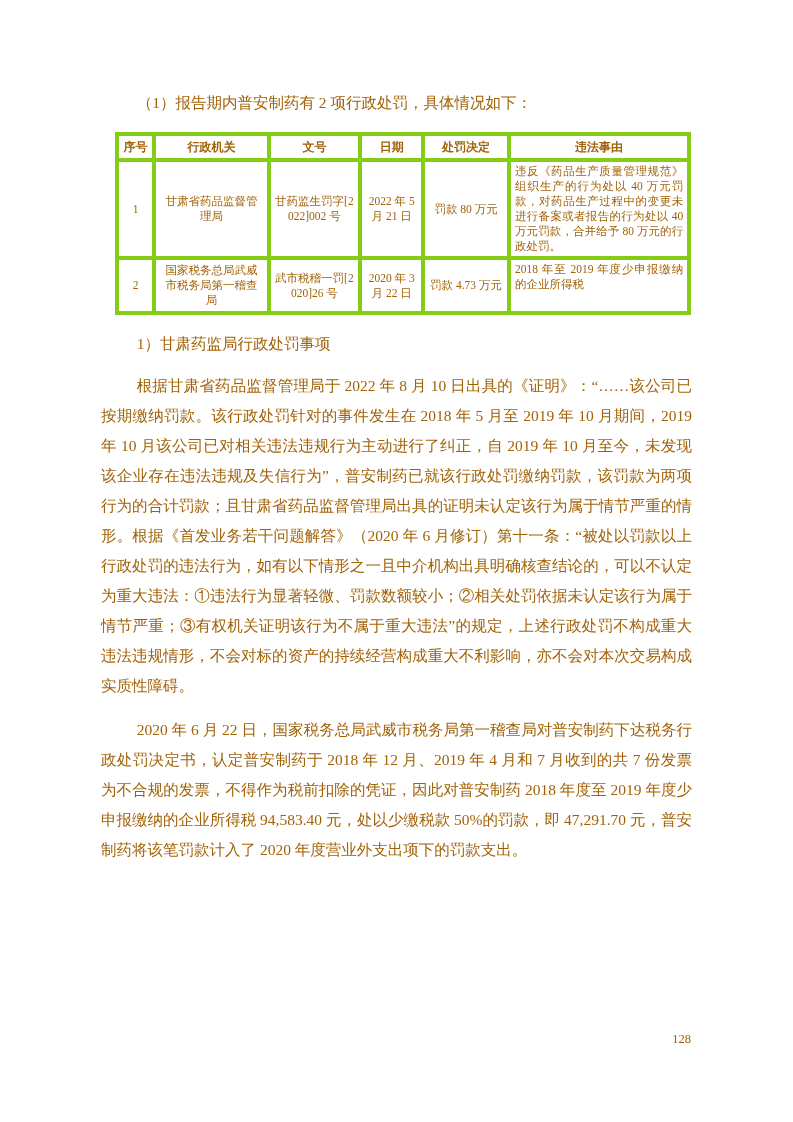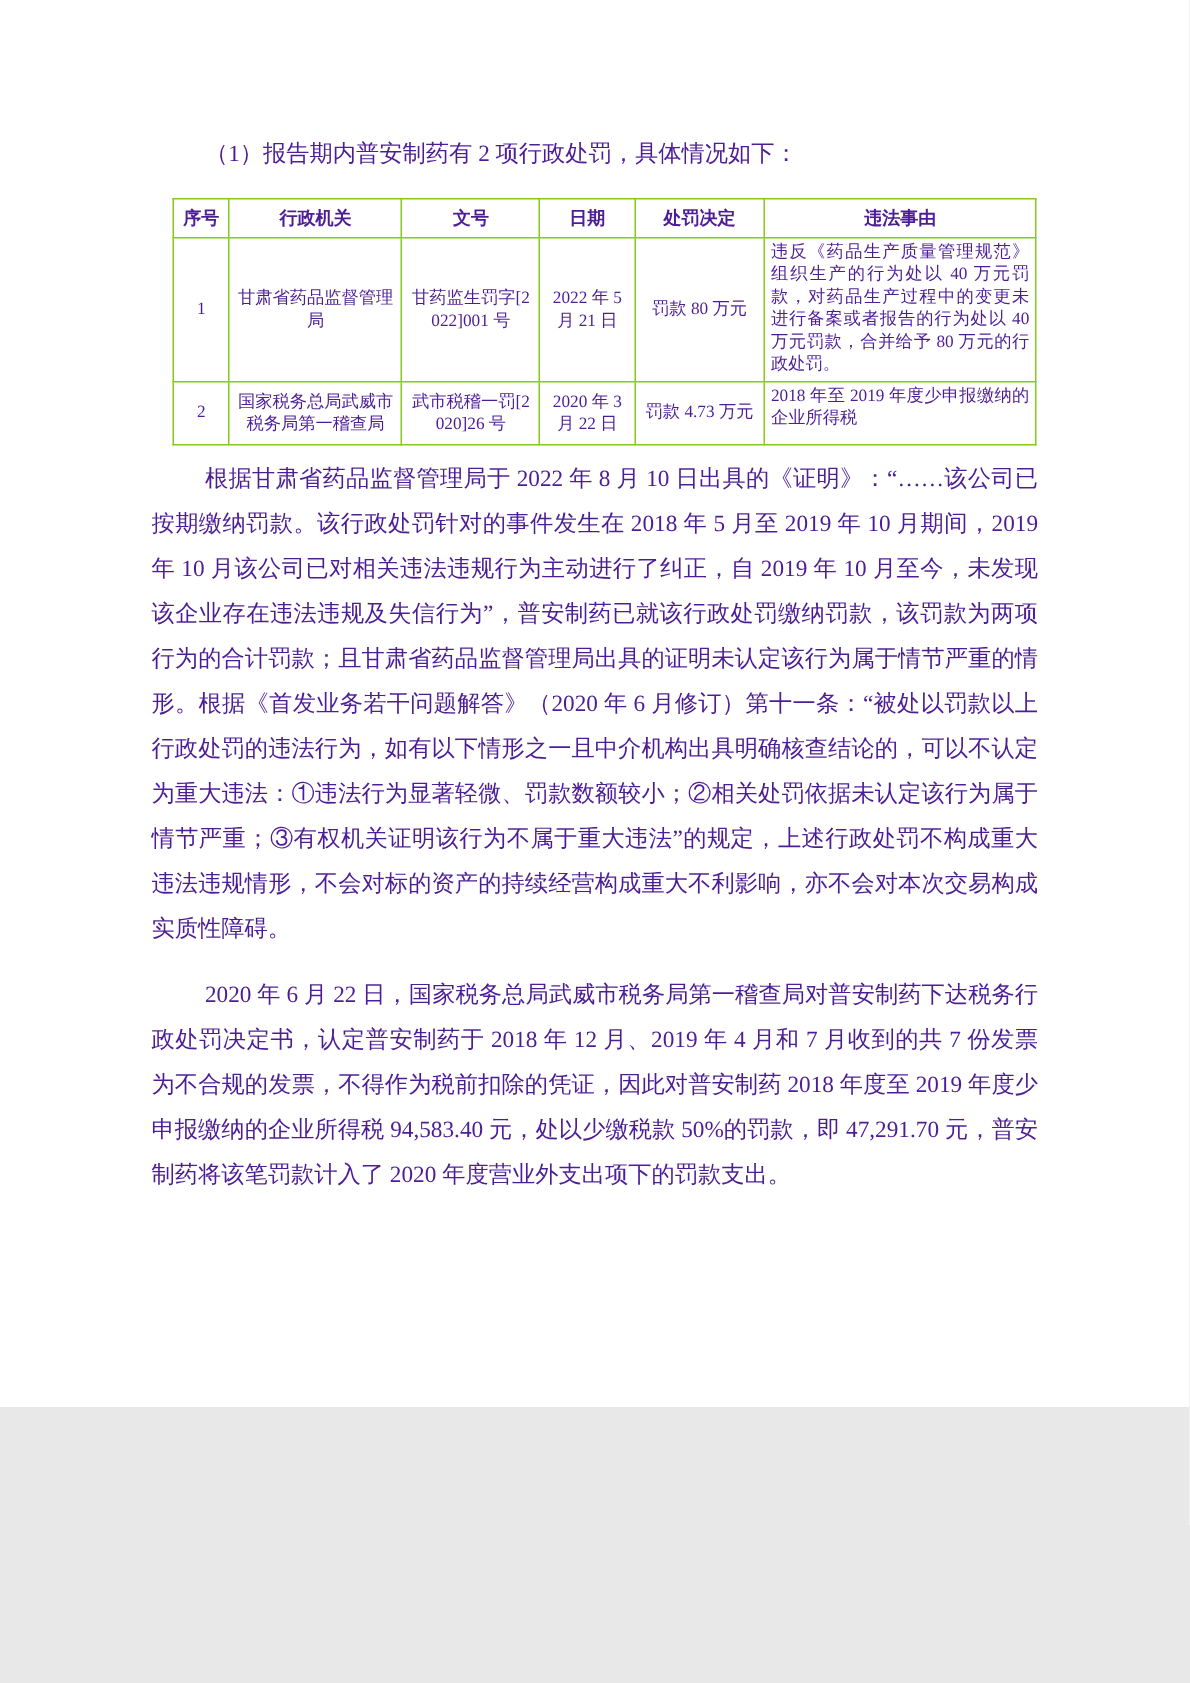--- a/index.html
+++ b/index.html
@@ -1,41 +1,41 @@
 <!DOCTYPE html>
 <html><head>
 <meta charset="utf-8">
 <style>
   * { box-sizing: border-box; }
   html, body { margin: 0; padding: 0; background: #e8e8e8; }
   .page {
     width: 793px;
-    height: 938px;
+    height: 1122px;
     margin: 0 auto;
     background: #ffffff;
     position: relative;
     font-family: "Liberation Serif", "DejaVu Serif", serif;
-    color: #4c1d95;
+    color: #a16207;
     padding: 88px 101px 0 101px;
   }
   .intro-line {
     font-size: 15.5px;
     line-height: 30px;
     text-indent: 2.3em;
     margin: 0 0 14px 0;
   }
   table.penalty-table {
     border-collapse: collapse;
     width: 97.5%;
     margin: 0 0 8px 14px;
     table-layout: fixed;
   }
   table.penalty-table th,
   table.penalty-table td {
-    border: 1px solid #84cc16;
+    border: 4px solid #84cc16;
     font-size: 11.5px;
     line-height: 15px;
     padding: 3px 4px;
     vertical-align: middle;
     text-align: center;
     word-break: break-all;
   }
   table.penalty-table th {
     font-weight: bold;
     font-size: 12px;
@@ -103,37 +103,38 @@
         <th>文号</th>
         <th>日期</th>
         <th>处罚决定</th>
         <th>违法事由</th>
       </tr>
     </thead>
     <tbody>
       <tr class="row-1">
         <td>1</td>
         <td>甘肃省药品监督管理局</td>
-        <td>甘药监生罚字[2022]001 号</td>
+        <td>甘药监生罚字[2022]002 号</td>
         <td>2022 年 5 月 21 日</td>
         <td>罚款 80 万元</td>
         <td class="reason-cell">违反《药品生产质量管理规范》组织生产的行为处以 40 万元罚款，对药品生产过程中的变更未进行备案或者报告的行为处以 40 万元罚款，合并给予 80 万元的行政处罚。</td>
       </tr>
       <tr class="row-2">
         <td>2</td>
         <td>国家税务总局武威市税务局第一稽查局</td>
         <td>武市税稽一罚[2020]26 号</td>
         <td>2020 年 3 月 22 日</td>
         <td>罚款 4.73 万元</td>
         <td class="reason-cell">2018 年至 2019 年度少申报缴纳的企业所得税</td>
       </tr>
     </tbody>
   </table>
 
 
+  <p class="sub-heading">1）甘肃药监局行政处罚事项</p>
 
   <p class="body-para">根据甘肃省药品监督管理局于 2022 年 8 月 10 日出具的《证明》：“……该公司已按期缴纳罚款。该行政处罚针对的事件发生在 2018 年 5 月至 2019 年 10 月期间，2019 年 10 月该公司已对相关违法违规行为主动进行了纠正，自 2019 年 10 月至今，未发现该企业存在违法违规及失信行为”，普安制药已就该行政处罚缴纳罚款，该罚款为两项行为的合计罚款；且甘肃省药品监督管理局出具的证明未认定该行为属于情节严重的情形。根据《首发业务若干问题解答》（2020 年 6 月修订）第十一条：“被处以罚款以上行政处罚的违法行为，如有以下情形之一且中介机构出具明确核查结论的，可以不认定为重大违法：①违法行为显著轻微、罚款数额较小；②相关处罚依据未认定该行为属于情节严重；③有权机关证明该行为不属于重大违法”的规定，上述行政处罚不构成重大违法违规情形，不会对标的资产的持续经营构成重大不利影响，亦不会对本次交易构成实质性障碍。</p>
 
 
   <p class="body-para">2020 年 6 月 22 日，国家税务总局武威市税务局第一稽查局对普安制药下达税务行政处罚决定书，认定普安制药于 2018 年 12 月、2019 年 4 月和 7 月收到的共 7 份发票为不合规的发票，不得作为税前扣除的凭证，因此对普安制药 2018 年度至 2019 年度少申报缴纳的企业所得税 94,583.40 元，处以少缴税款 50%的罚款，即 47,291.70 元，普安制药将该笔罚款计入了 2020 年度营业外支出项下的罚款支出。</p>
 
   <div class="page-number">128</div>
 
 </div>
 

